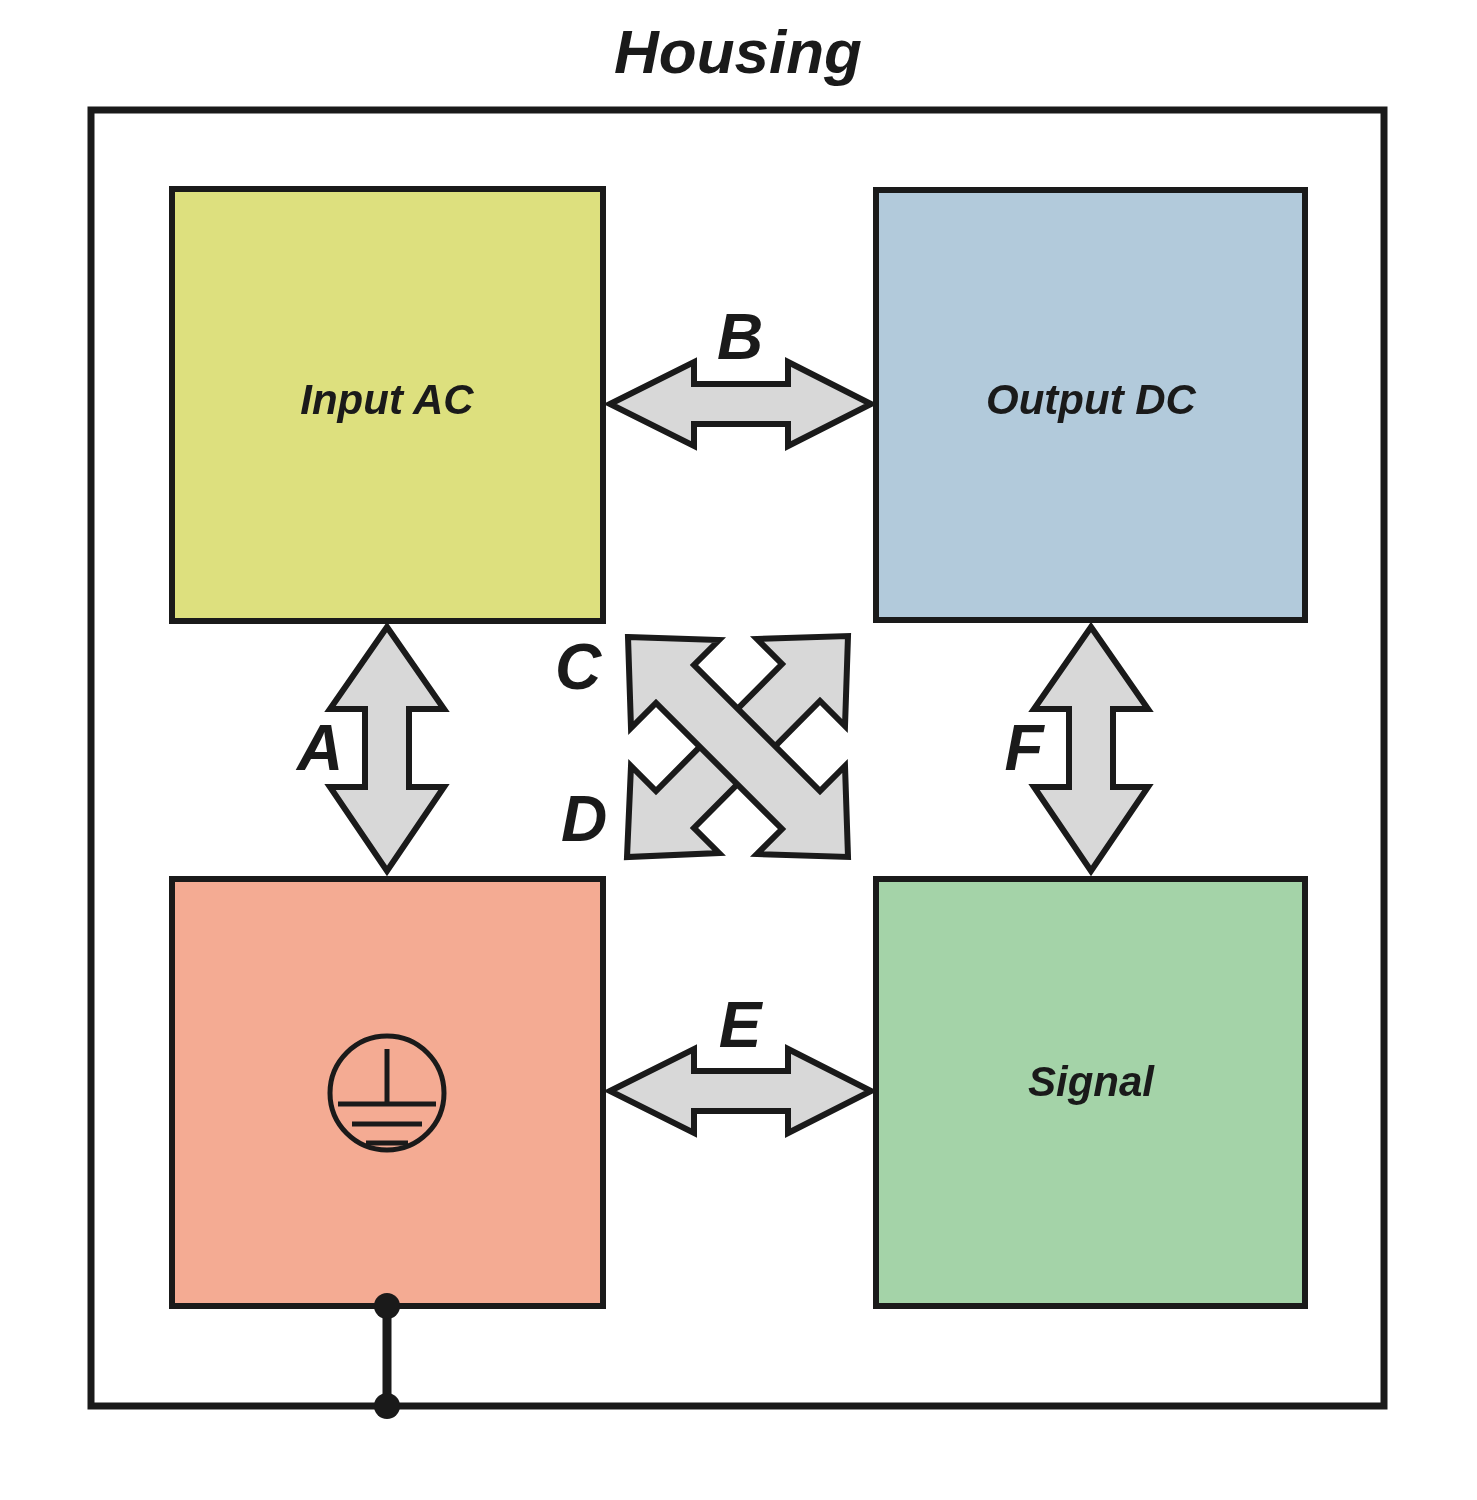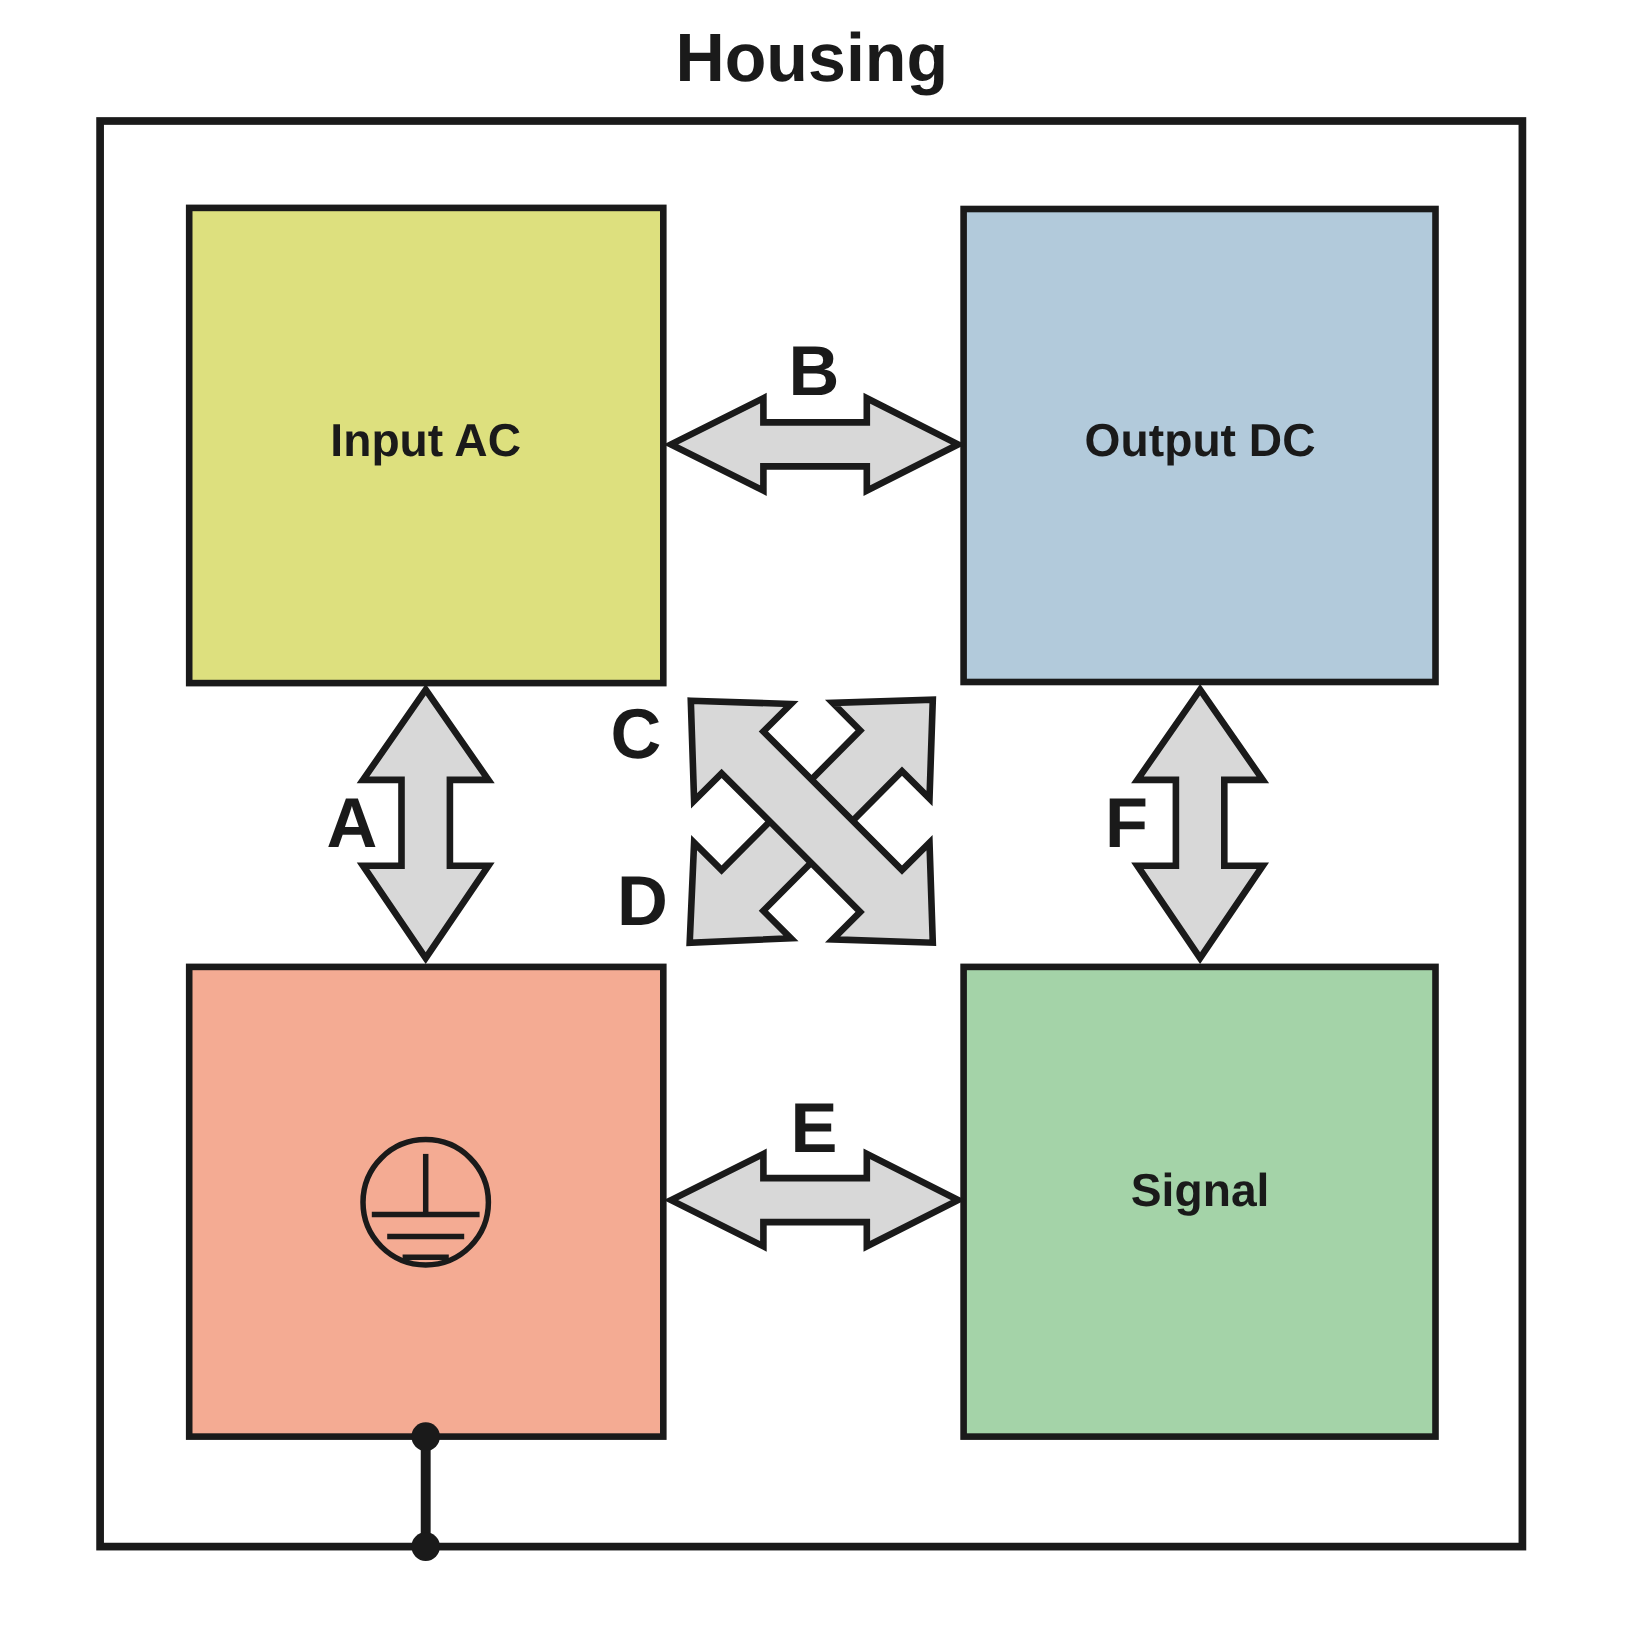--- a/index.html
+++ b/index.html
@@ -9,20 +9,21 @@
   }
   body {
     font-family: "Liberation Sans", sans-serif;
   }
   #canvas {
     position: relative;
     width: 1477px;
     height: 1500px;
     background: #ffffff;
     overflow: hidden;
+    font-style: italic;
   }
   #diagram-svg {
     position: absolute;
     left: 0;
     top: 0;
     width: 1477px;
     height: 1500px;
     display: block;
   }
   .box-label {

